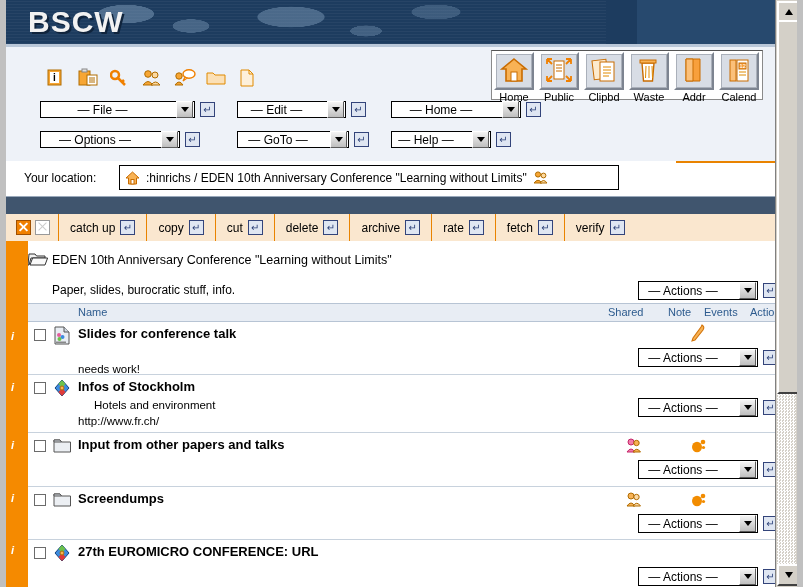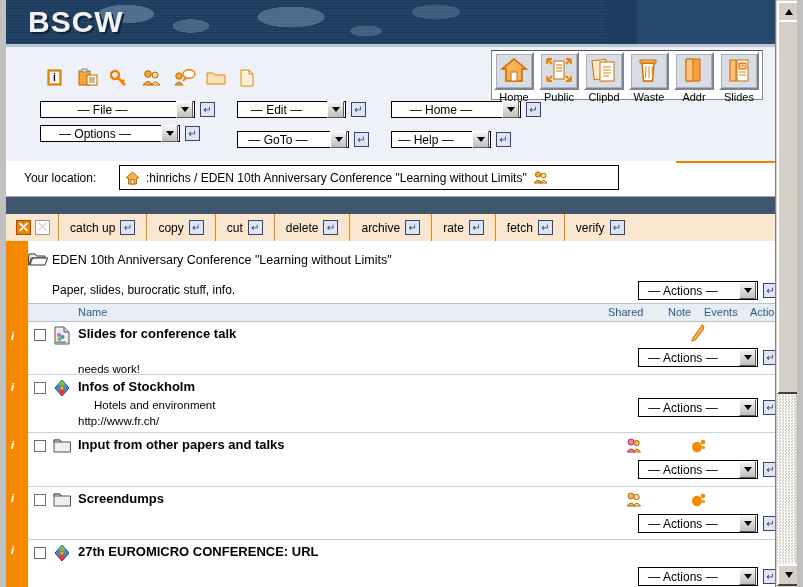--- a/index.html
+++ b/index.html
@@ -255,21 +255,21 @@
         <div class="box">
           <svg width="32" height="30" viewBox="0 0 32 30" style="margin:1px auto;">
               <rect x="7" y="5" width="6" height="21" fill="#fbc07a" stroke="#c96c00"></rect>
               <rect x="14" y="5" width="11" height="21" fill="#fff" stroke="#c96c00"></rect>
               <rect x="16" y="8" width="7" height="6" fill="#f8a03c" stroke="#c96c00"></rect>
               <text x="19.5" y="13" font-size="6" fill="#fff" text-anchor="middle" font-family="Liberation Sans">12</text>
               <line x1="16" y1="17" x2="23" y2="17" stroke="#e08a00"></line>
               <line x1="16" y1="20" x2="23" y2="20" stroke="#e08a00"></line>
             </svg>
         </div>
-        <span class="lbl">Slides</span>
+        <span class="lbl">Calend</span>
       </div>
     </div>
 
     <div class="menurow" style="left:34px;top:57px;">
       <div class="selbox" style="width:155px;">
         <span class="txt">— File —</span>
         <span class="selarrow"></span>
       </div>
       <div class="gobtn">↵</div>
     </div>
@@ -281,21 +281,21 @@
       <div class="gobtn">↵</div>
     </div>
     <div class="menurow" style="left:385px;top:57px;">
       <div class="selbox" style="width:130px;">
         <span class="txt">— Home —</span>
         <span class="selarrow"></span>
       </div>
       <div class="gobtn">↵</div>
     </div>
 
-    <div class="menurow" style="left:34px;top:81px;border-radius:8px;">
+    <div class="menurow" style="left:34px;top:87px;border-radius:8px;">
       <div class="selbox" style="width:140px;">
         <span class="txt">— Options —</span>
         <span class="selarrow"></span>
       </div>
       <div class="gobtn">↵</div>
     </div>
     <div class="menurow" style="left:231px;top:87px;">
       <div class="selbox" style="width:112px;">
         <span class="txt">— GoTo —</span>
         <span class="selarrow"></span>

